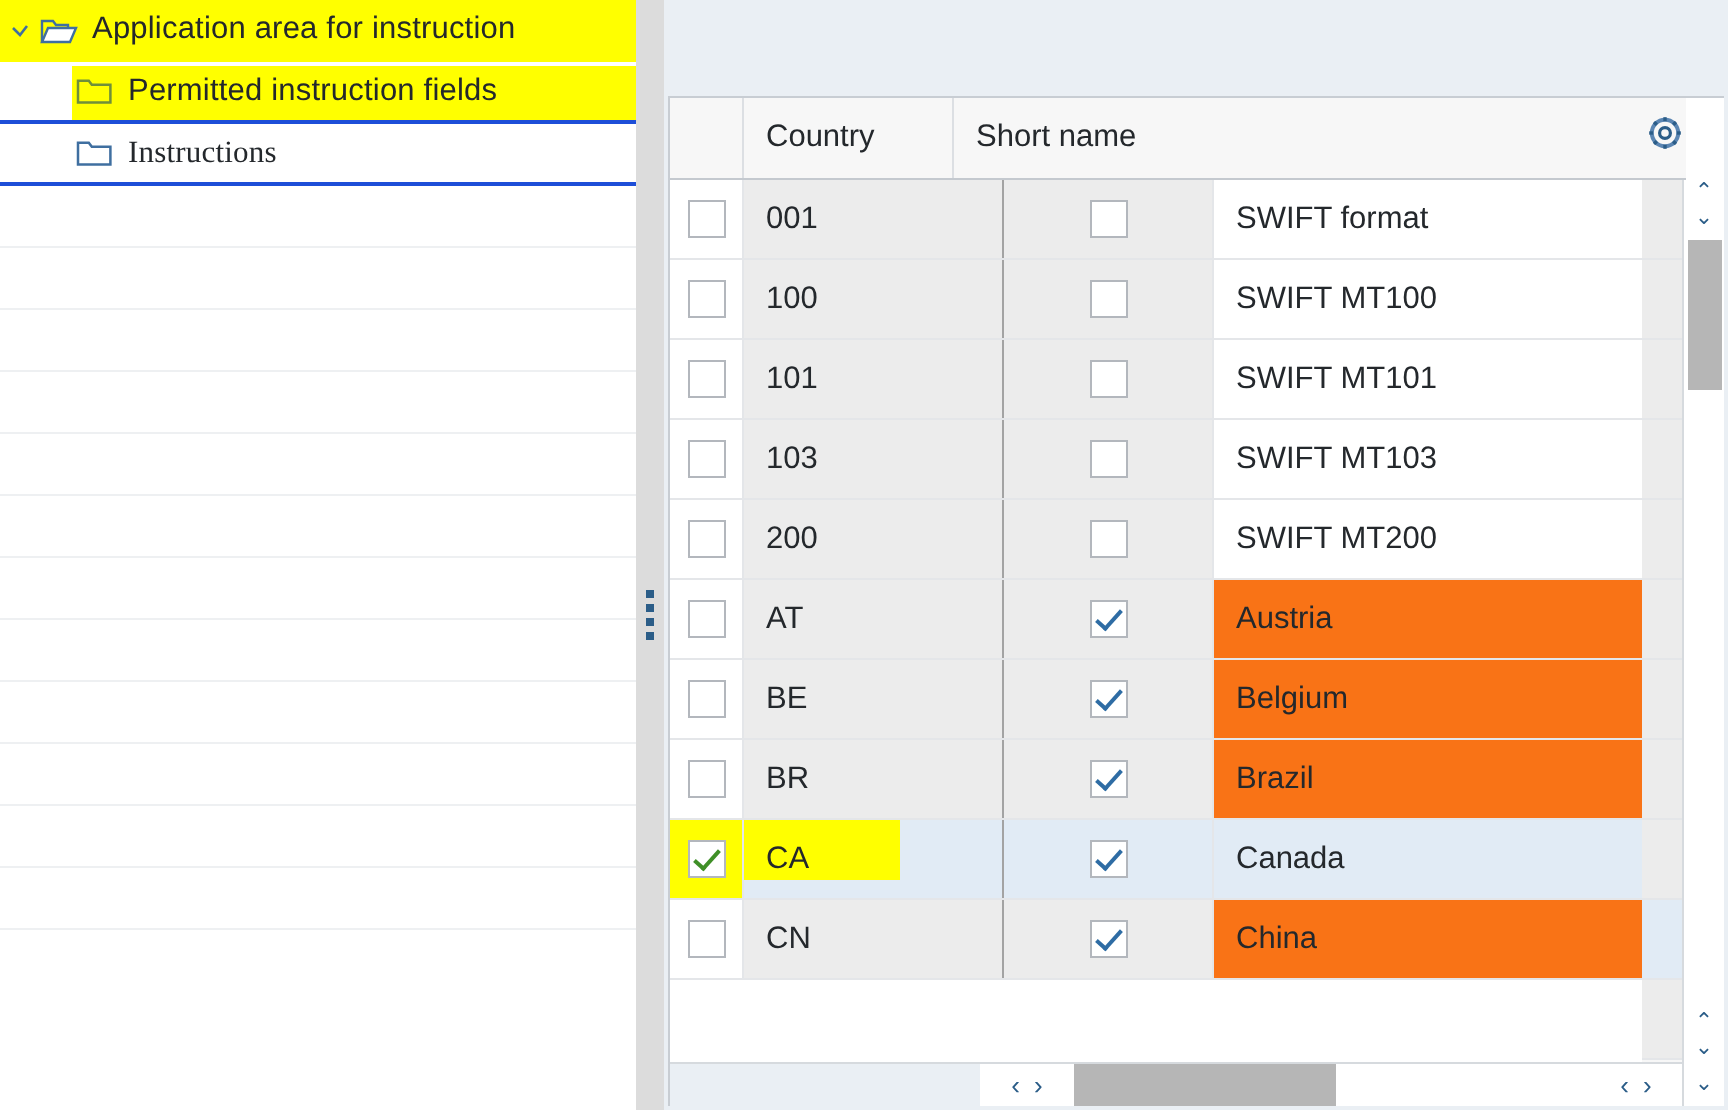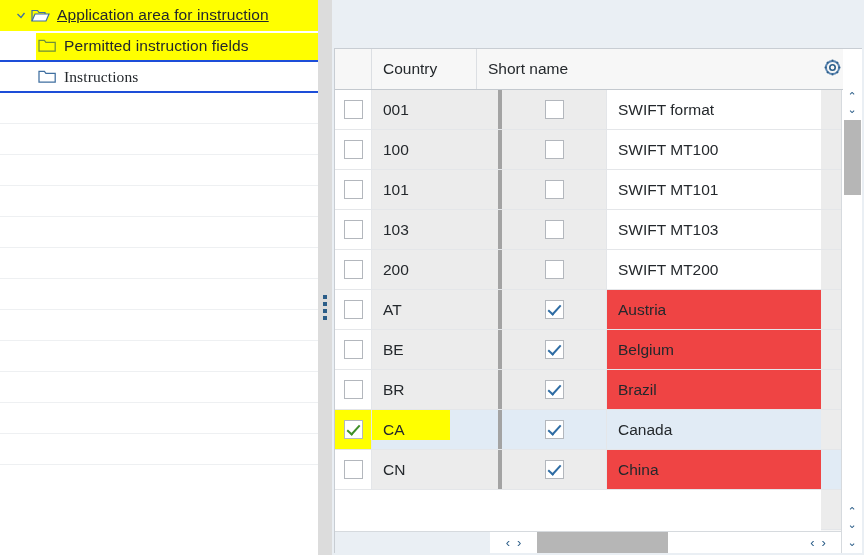--- a/index.html
+++ b/index.html
@@ -154,26 +154,26 @@
   .td {
     box-sizing: border-box;
     display: flex;
     align-items: center;
     font-size: 15.5px;
     color: #24282c;
     padding-left: 11px;
   }
   .td.c-sel  { width: 37px; padding-left: 0; justify-content: center;
                background: #ffffff; border-right: 1px solid #e4e6e9; }
-  .td.c-area { width: 130px; background: #ececec; border-right: 4px solid #a3a3a3; }
+  .td.c-area { width: 130px; background: #ececec; border-right: 1px solid #a3a3a3; }
   .td.c-ctry { width: 105px; background: #ececec; justify-content: center;
                padding-left: 0; border-right: 1px solid #e4e6e9; }
   .td.c-name { width: 214px; background: #ffffff; }
 
-  .tr.countryrow .td.c-name { background: #ef4444; }
+  .tr.countryrow .td.c-name { background: #f97316; }
   .tr.selected .td.c-sel,
   .tr.selected .td.c-area,
   .tr.selected .td.c-ctry,
   .tr.selected .td.c-name { background: #e1ebf5; }
 
   
   .cb {
     width: 19px; height: 19px;
     box-sizing: border-box;
     border: 1px solid #b3b7bd;
@@ -284,21 +284,21 @@
 </style>
 </head>
 <body>
 
 <div id="app">
 
   <div class="tree-panel">
 
     <div class="tree-row first">
       <div class="hl-band" style="left:0;top:0;width:318px;height:31px;"></div>
-      <div class="content" style="padding-left:14px;text-decoration:underline;">
+      <div class="content" style="padding-left:3px;">
         <span class="expand-arrow">
           <svg width="13" height="13" viewBox="0 0 13 13">
             <path d="M2.5 5 L6 8.5 L9.5 4" fill="none" stroke="#3f6fa0" stroke-width="1.3"></path>
           </svg>
         </span>
         <span class="folder-ico">
           <svg width="19" height="15" viewBox="0 0 19 15">
             <path d="M1 13 L1 2.5 L6.5 2.5 L8 4.5 L14 4.5 L14 6" fill="none" stroke="#3f6fa0" stroke-width="1.2"></path>
             <path d="M1 13 L4 6 L18 6 L15 13 Z" fill="#ffffff" stroke="#3f6fa0" stroke-width="1.2"></path>
           </svg>

